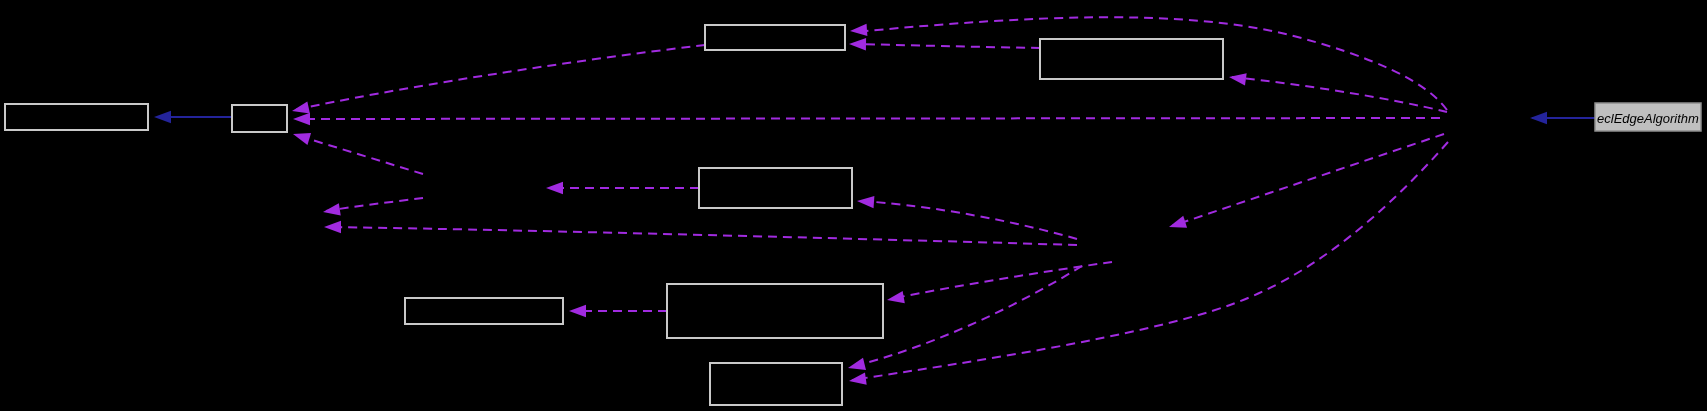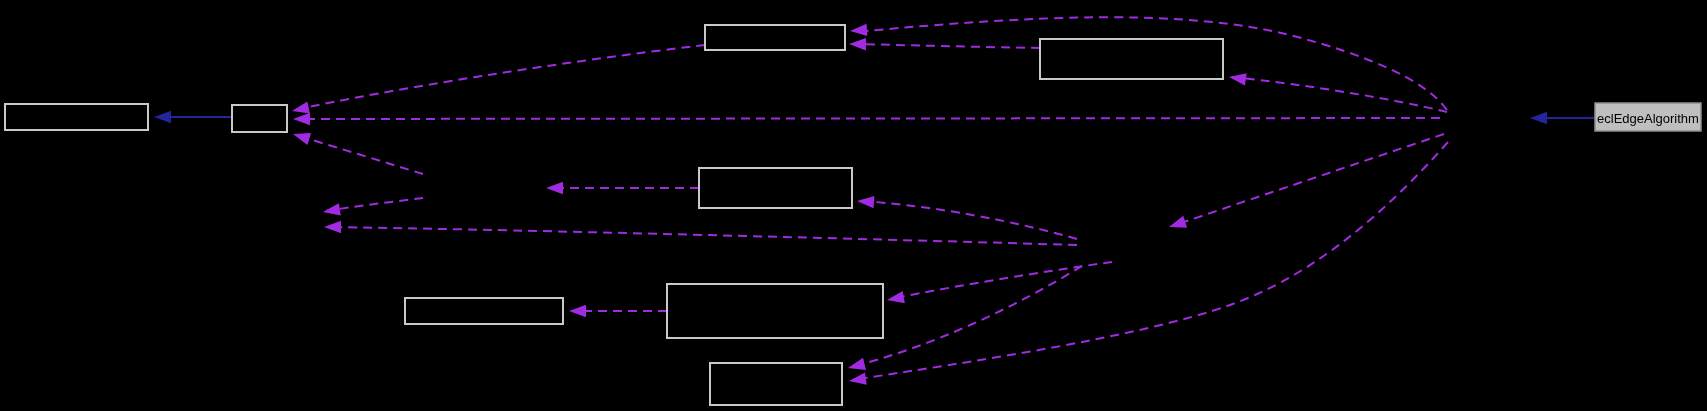--- a/index.html
+++ b/index.html
@@ -9,20 +9,21 @@
     width: 1707px;
     height: 411px;
     overflow: hidden;
     font-family: "Liberation Sans", sans-serif;
   }
   #stage {
     position: relative;
     width: 1707px;
     height: 411px;
     background: #000000;
+    font-style: italic;
   }
   svg { display: block; }
   text {
     font-family: "Liberation Sans", sans-serif;
   }
 </style>
 </head>
 <body>
 
 <div id="stage">

